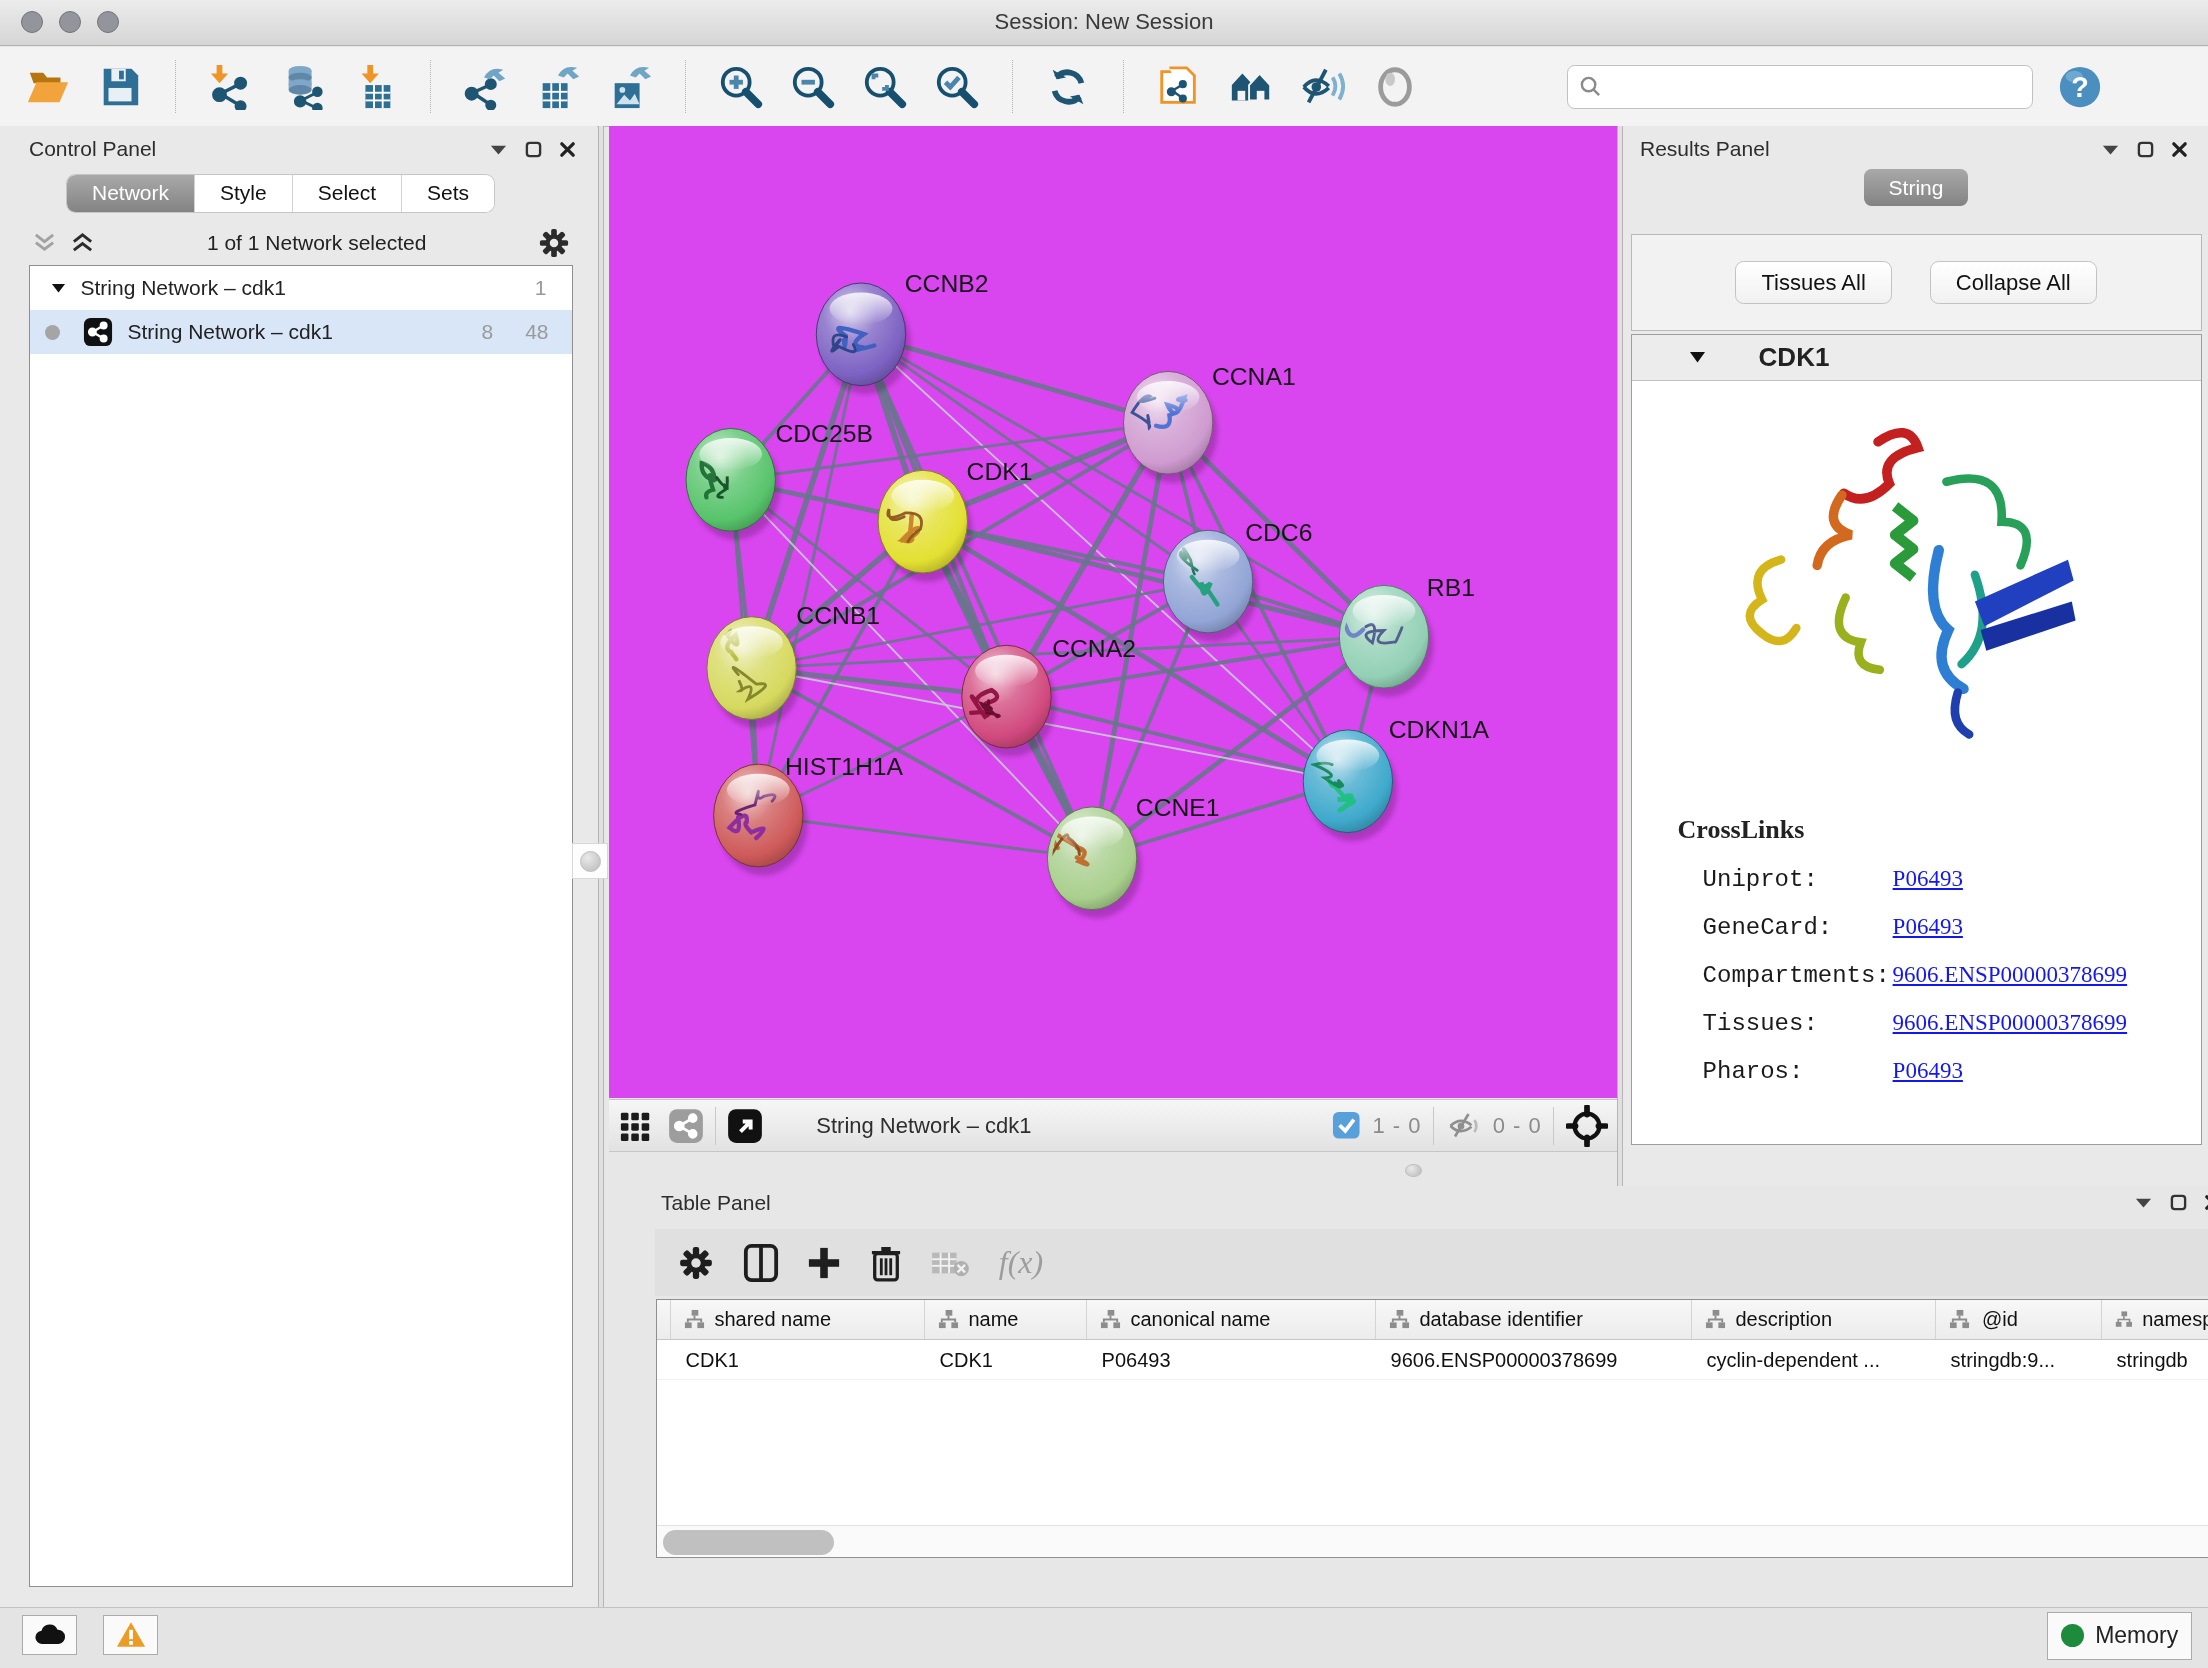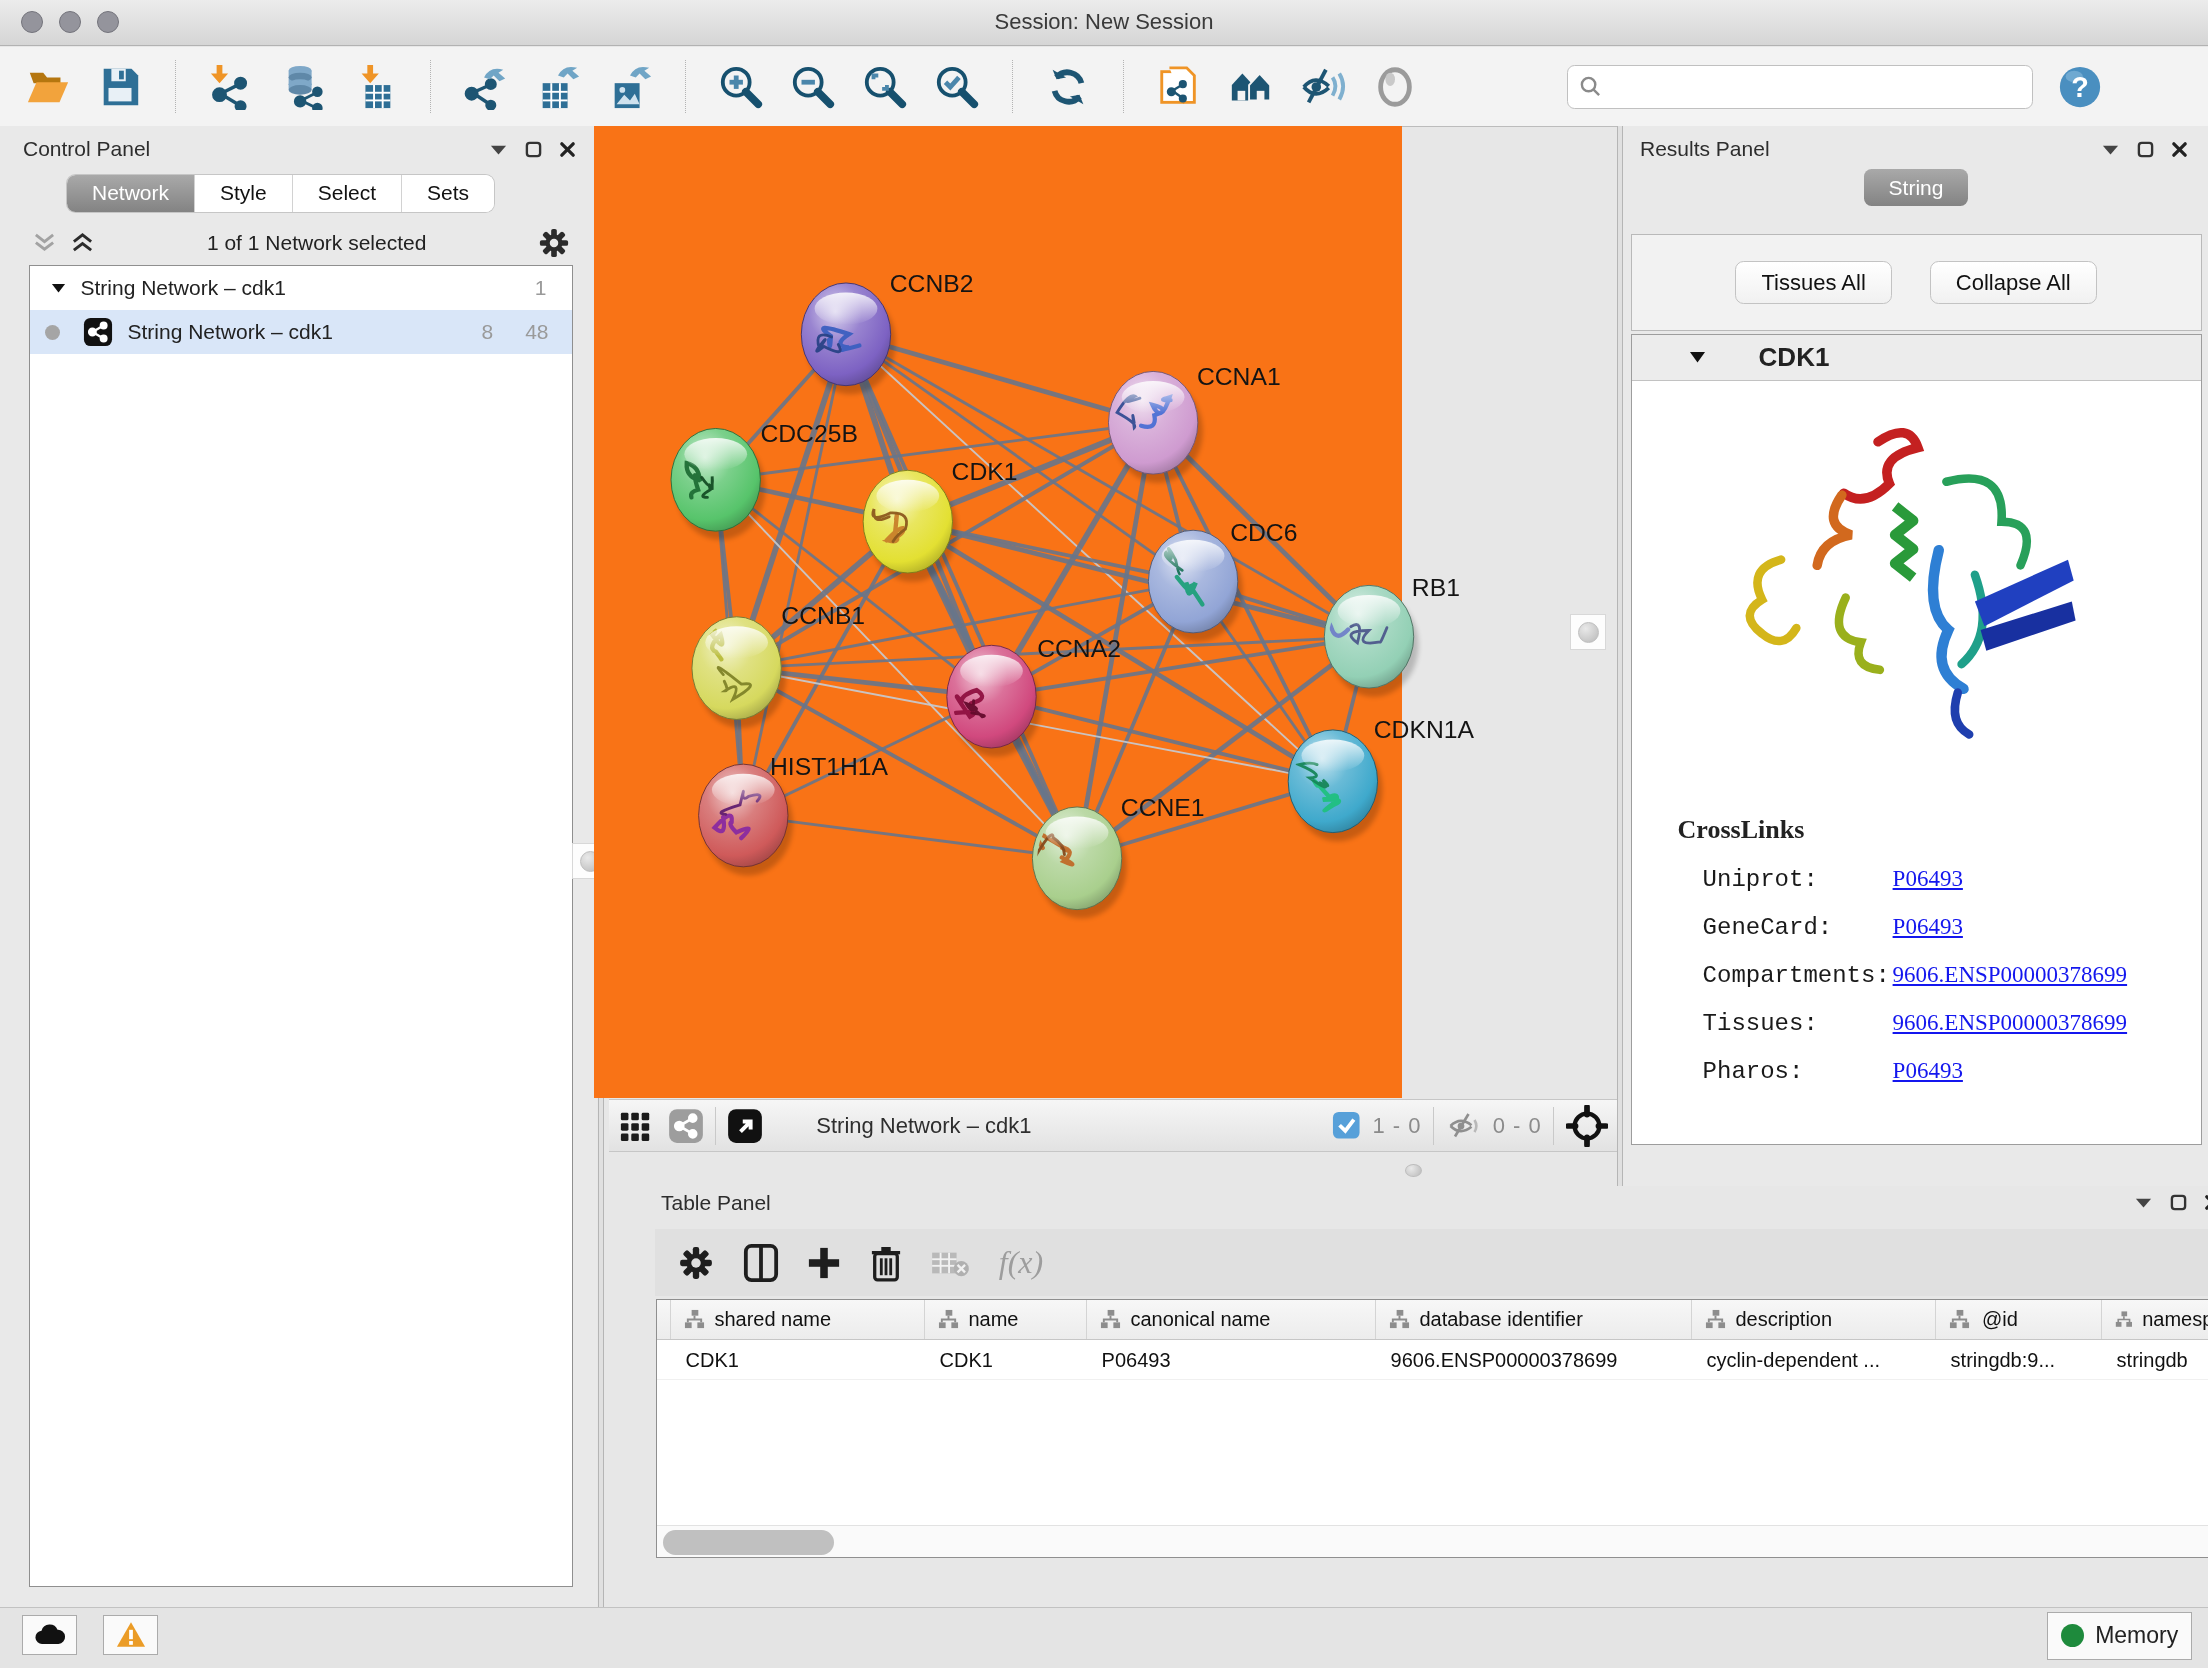--- a/index.html
+++ b/index.html
@@ -36,21 +36,21 @@
 
   
   .ctrl { position:absolute; left:0; top:126px; width:597px; height:1481px; background:#e9e9e9; }
   .listbox { position:absolute; left:28.5px; top:139px; width:544px; height:1322px;
     background:#fff; border:1.4px solid #8f8f8f; }
   .netrow { height:44px; display:flex; align-items:center; font-size:21px; }
   .netrow .cnt { color:#9a9a9a; }
   .rowsel { background:#d9e6f8; }
 
   
-  .netview { position:absolute; left:594px; top:126px; width:808px; height:972px; background:#f97316; }
+  .netview { position:absolute; left:609px; top:126px; width:1008px; height:972px; background:#d946ef; }
   .netbar { position:absolute; left:609px; top:1099px; width:1008px; height:53px;
     background:linear-gradient(#f6f6f6,#e2e2e2); border-top:1px solid #c6c6c6; border-bottom:1px solid #c6c6c6;
     display:flex; align-items:center; padding:0 9.5px; }
   .nbsep { height:38px; border-left:1px solid #c9c9c9; margin:0 11.4px; }
   .graycnt { color:#8b8b8b; font-size:22px; letter-spacing:1px; }
 
   
   .results { position:absolute; left:1623px; top:126px; width:586px; height:1060px; background:#e9e9e9; }
   .rbox { position:absolute; background:#f2f2f2; border:1.4px solid #b9b9b9; }
   .btn { background:linear-gradient(#ffffff,#f1f1f1); border:1.4px solid #c3c3c3; border-radius:8.6px;
@@ -281,21 +281,21 @@
     <div class="tbtn">
       <svg viewBox="0 0 48 48">
         <circle cx="24" cy="24" r="21" fill="#4a8fc0"></circle>
         <ellipse cx="18" cy="13" rx="9" ry="6" fill="#7fb3d8" opacity="0.7"></ellipse>
         <text x="24" y="34" text-anchor="middle" font-size="30" font-weight="bold" fill="#fff" font-family="Liberation Sans, sans-serif">?</text>
       </svg>
     </div>
   </div>
 
   <div class="ctrl">
-    <div style="display:flex; justify-content:space-between; padding:11.4px 21px 0 23px;">
+    <div style="display:flex; justify-content:space-between; padding:11.4px 21px 0 23px;margin-left:6px;">
       <span class="panel-head">Control Panel</span>
       <span class="phead-icons">
         <svg width="19" height="13.3" viewBox="0 0 20 14">
             <polygon points="2,3 18,3 10,12" fill="#444"></polygon>
           </svg>
         <svg width="17" height="17" viewBox="0 0 18 18">
             <rect x="2" y="2" width="14" height="14" fill="none" stroke="#333" stroke-width="2.5" rx="3"></rect>
           </svg>
         <svg width="17" height="17" viewBox="0 0 18 18">
             <g stroke="#222" stroke-width="3.5" stroke-linecap="round">

